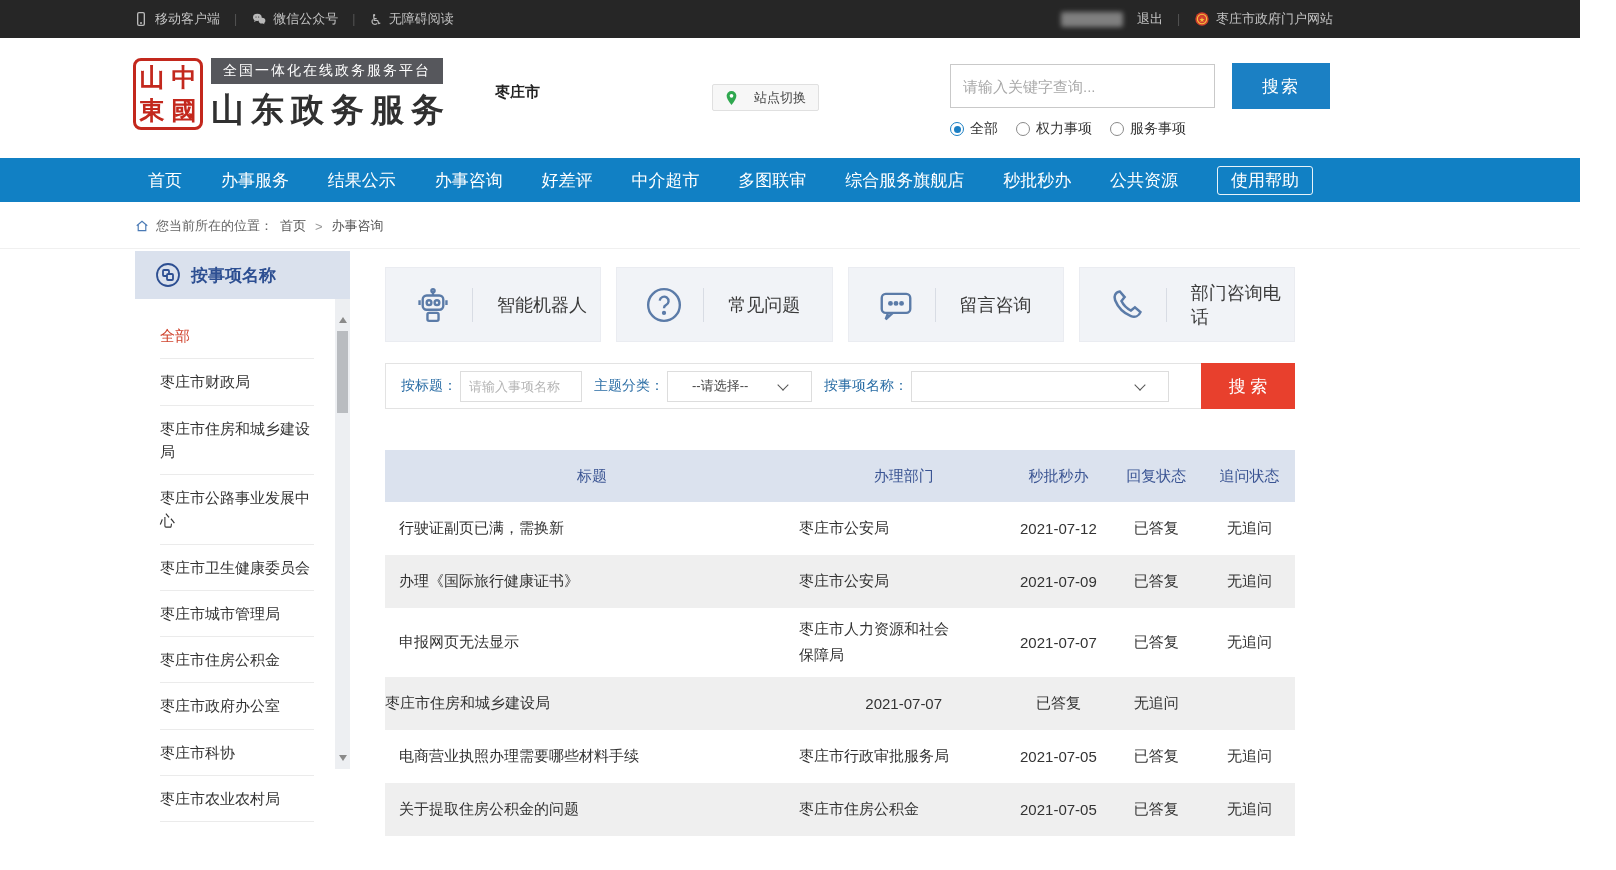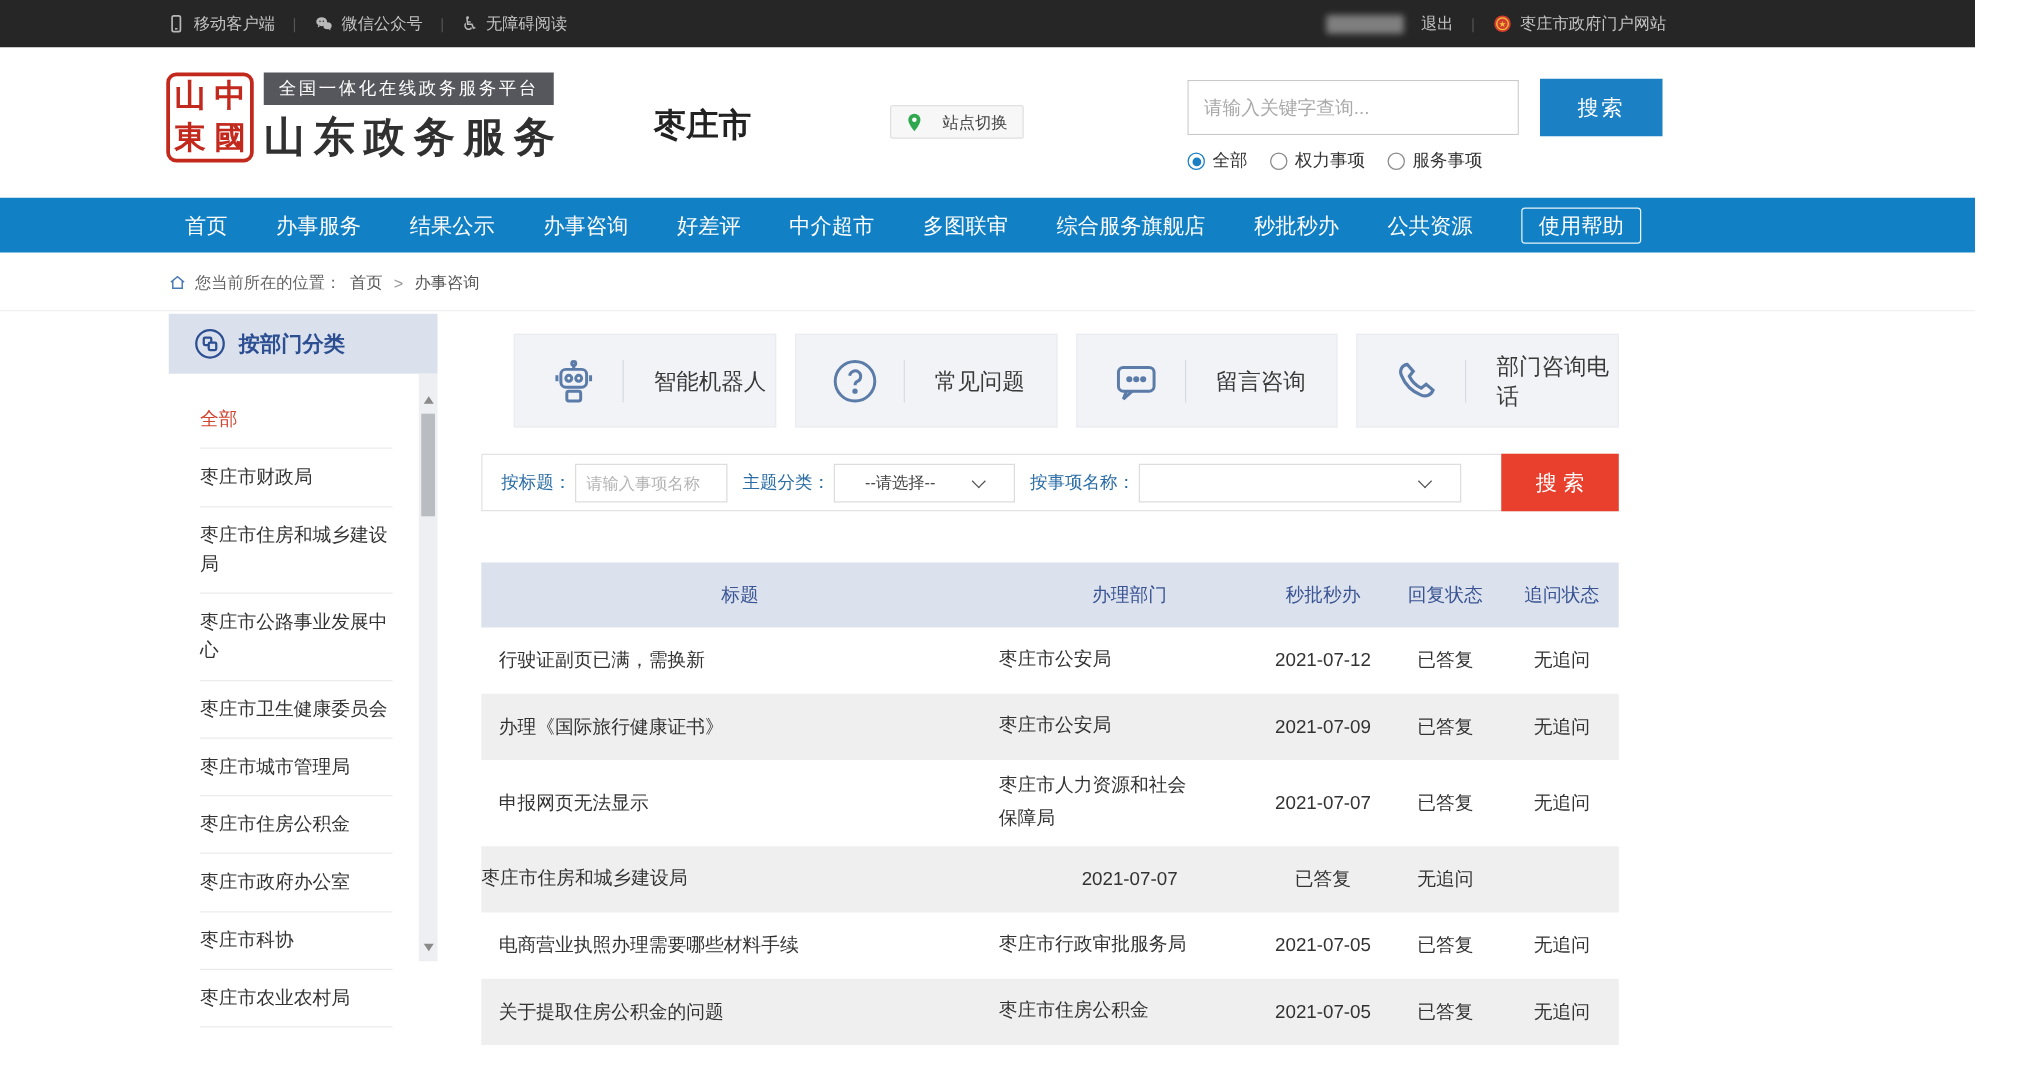--- a/index.html
+++ b/index.html
@@ -16,21 +16,21 @@
   .redact{width:62px;height:15px;background:#8f8f8f;border-radius:2px;filter:blur(2.5px);opacity:.85;margin-right:14px;}
   
   .header{position:relative;height:120px;background:#fff;}
   .header-inner{position:relative;width:1200px;height:120px;margin-left:133px;}
   .logo{position:absolute;left:0;top:20px;display:flex;align-items:flex-start;cursor:pointer;}
   .seal{width:70px;height:72px;border:3px solid #c3281d;border-radius:8px;display:grid;grid-template-columns:1fr 1fr;grid-template-rows:1fr 1fr;
         align-items:center;justify-items:center;color:#c3281d;font-weight:bold;font-size:25px;line-height:1;background:#fff;box-sizing:border-box;}
   .logo-txt{margin-left:8px;}
   .badge{display:inline-block;background:#56575c;color:#fff;font-size:14px;padding:4px 12px;letter-spacing:2px;}
   .site-title{font-size:33px;font-weight:bold;color:#303030;letter-spacing:7px;margin-top:4px;}
-  .city{position:absolute;left:362px;top:45px;font-size:26px;font-weight:600;color:#222;margin-left:28px;}
+  .city{position:absolute;left:362px;top:45px;font-size:15px;font-weight:600;color:#222;}
   .site-switch{position:absolute;left:579px;top:46px;height:27px;display:flex;align-items:center;gap:16px;
                background:#f7f7f7;border:1px solid #e0e0e0;border-radius:2px;padding:0 12px;font-size:13px;color:#444;cursor:pointer;box-sizing:border-box;}
   .search-box{position:absolute;left:817px;top:26px;width:265px;height:44px;border:1px solid #c9c9c9;box-sizing:border-box;}
   .search-box input{width:100%;height:100%;border:0;outline:none;padding:0 12px;font-size:15px;color:#333;box-sizing:border-box;
                     font-family:"Liberation Sans","DejaVu Sans",sans-serif;}
   .search-box input::placeholder{color:#a9a9a9;}
   .search-btn{position:absolute;left:1099px;top:25px;width:98px;height:46px;background:#1b80c4;color:#fff;font-size:17px;
               display:flex;align-items:center;justify-content:center;cursor:pointer;letter-spacing:2px;}
   .radios{position:absolute;left:817px;top:82px;display:flex;align-items:center;gap:18px;}
   .radio-item{display:flex;align-items:center;gap:6px;font-size:14px;color:#333;cursor:pointer;}
@@ -56,21 +56,21 @@
              color:#2d4f92;font-size:17px;font-weight:bold;}
   .side-list{padding:14px 36px 0 25px;}
   .sitem{padding:11px 0;border-bottom:1px solid #ebebeb;font-size:15px;color:#333;line-height:1.55;cursor:pointer;}
   .sitem.active{color:#d0452f;}
   .side-scroll{position:absolute;right:0;top:48px;bottom:0;width:15px;background:#edeff2;}
   .scroll-up{position:absolute;top:18px;left:3.5px;width:0;height:0;border-left:4px solid transparent;border-right:4px solid transparent;border-bottom:6px solid #8a8a8a;}
   .scroll-thumb{position:absolute;top:32px;left:2px;right:2px;height:82px;background:#b9bcc0;cursor:grab;}
   .scroll-down{position:absolute;bottom:8px;left:3.5px;width:0;height:0;border-left:4px solid transparent;border-right:4px solid transparent;border-top:6px solid #8a8a8a;}
   
   .main{width:910px;margin-left:35px;flex:none;}
-  .cards{display:flex;gap:15px;margin-top:16px;margin-left:26px;}
+  .cards{display:flex;gap:15px;margin-top:16px;}
   .card{flex:1;height:75px;background:#f1f3f7;border:1px solid #eaecf1;display:flex;align-items:center;
         padding-left:28px;box-sizing:border-box;cursor:pointer;}
   .card .vdiv{width:1px;height:34px;background:#d8dce4;margin:0 24px 0 20px;}
   .card-label{font-size:18px;color:#3a3a3a;}
   .cicon{width:38px;height:38px;flex:none;}
   
   .filter{position:relative;height:46px;border:1px solid #e3e3e3;margin-top:21px;display:flex;align-items:center;
           padding-left:15px;box-sizing:border-box;}
   .flabel{color:#2a6da5;font-size:14px;white-space:nowrap;}
   .finput{width:122px;height:31px;border:1px solid #ddd;padding:0 8px;font-size:13px;color:#333;margin:0 12px 0 3px;
@@ -236,21 +236,21 @@
 
   <div class="content">
 
     <div class="sidebar">
       <div class="side-head">
         <svg width="26" height="26" viewBox="0 0 26 26" fill="none" stroke="#2d4f92" stroke-width="1.8">
             <circle cx="13" cy="13" r="11"></circle>
             <rect x="8" y="8" width="6" height="6" rx="1"></rect>
             <rect x="12" y="12" width="6" height="6" rx="1" fill="#dae1ed"></rect>
           </svg>
-        <span>按部门分类</span>
+        <span>按事项名称</span>
       </div>
       <div class="side-list">
 
           <div class="sitem active">全部</div>
 
           <div class="sitem">枣庄市财政局</div>
 
           <div class="sitem">枣庄市住房和城乡建设局</div>
 
           <div class="sitem">枣庄市公路事业发展中心</div>

